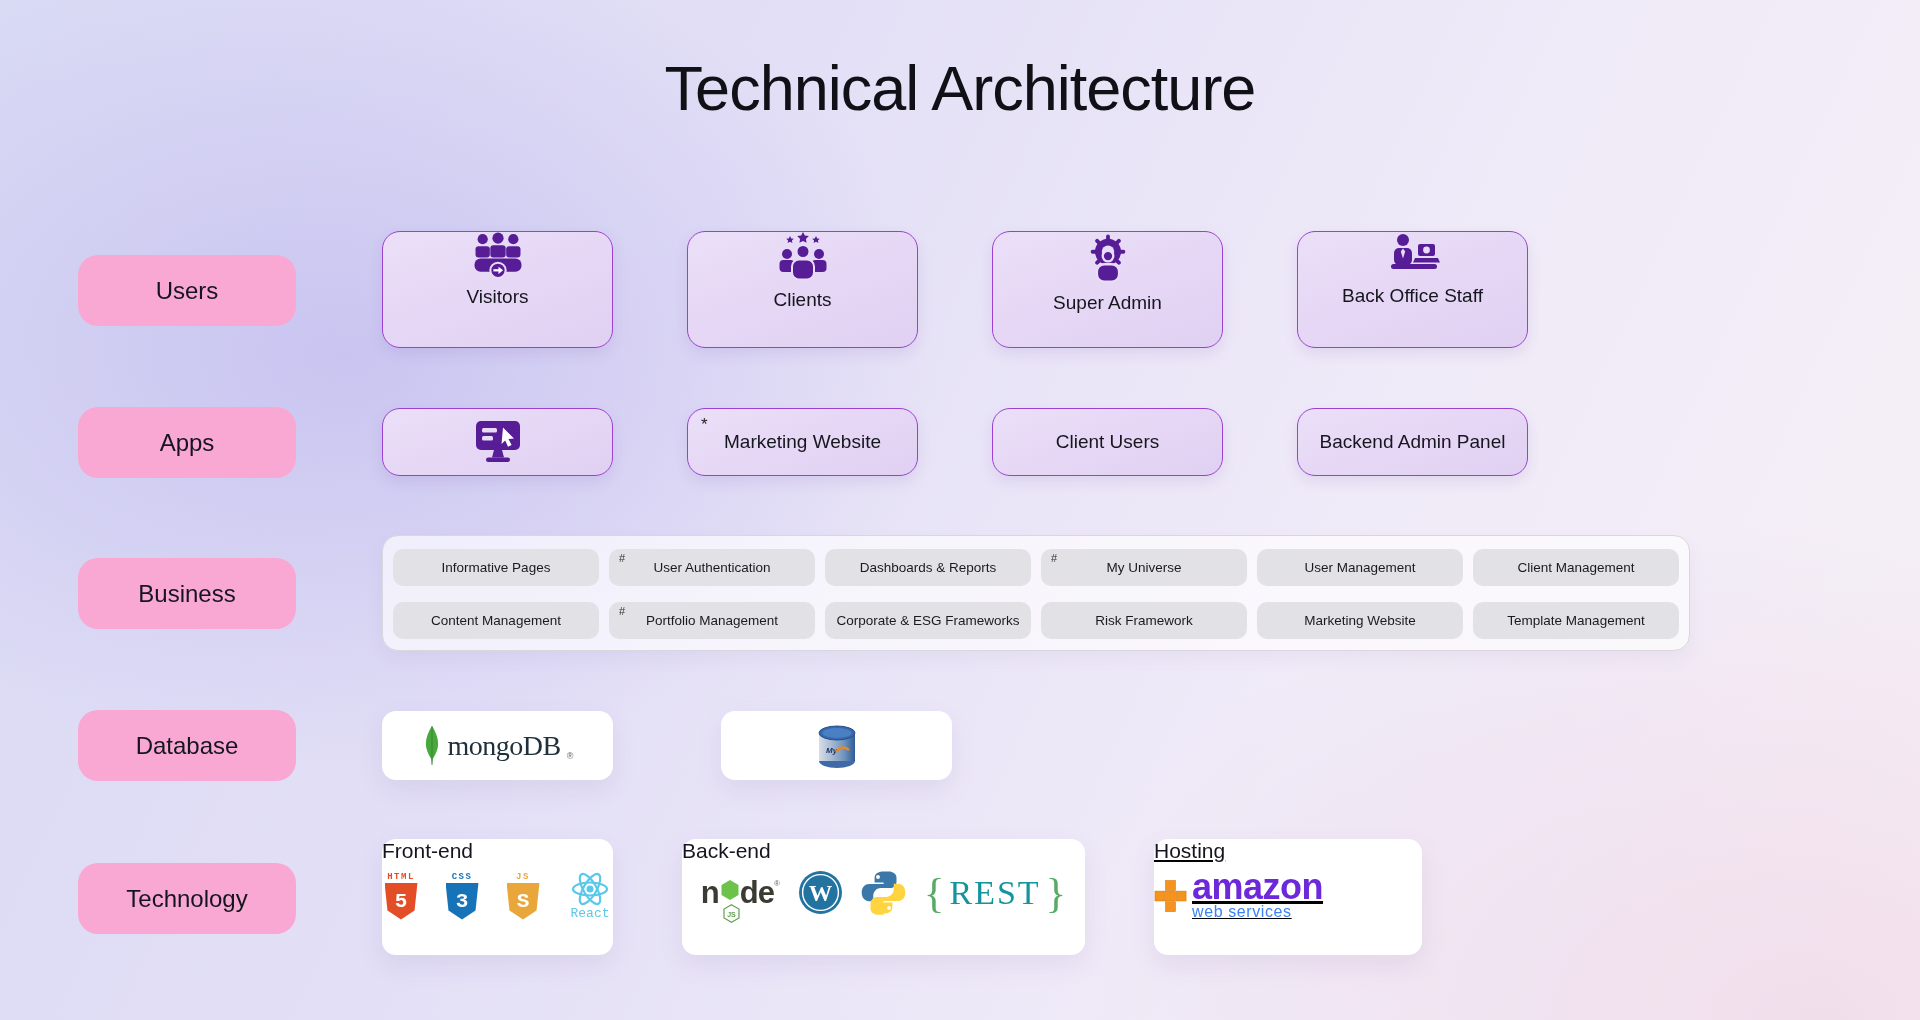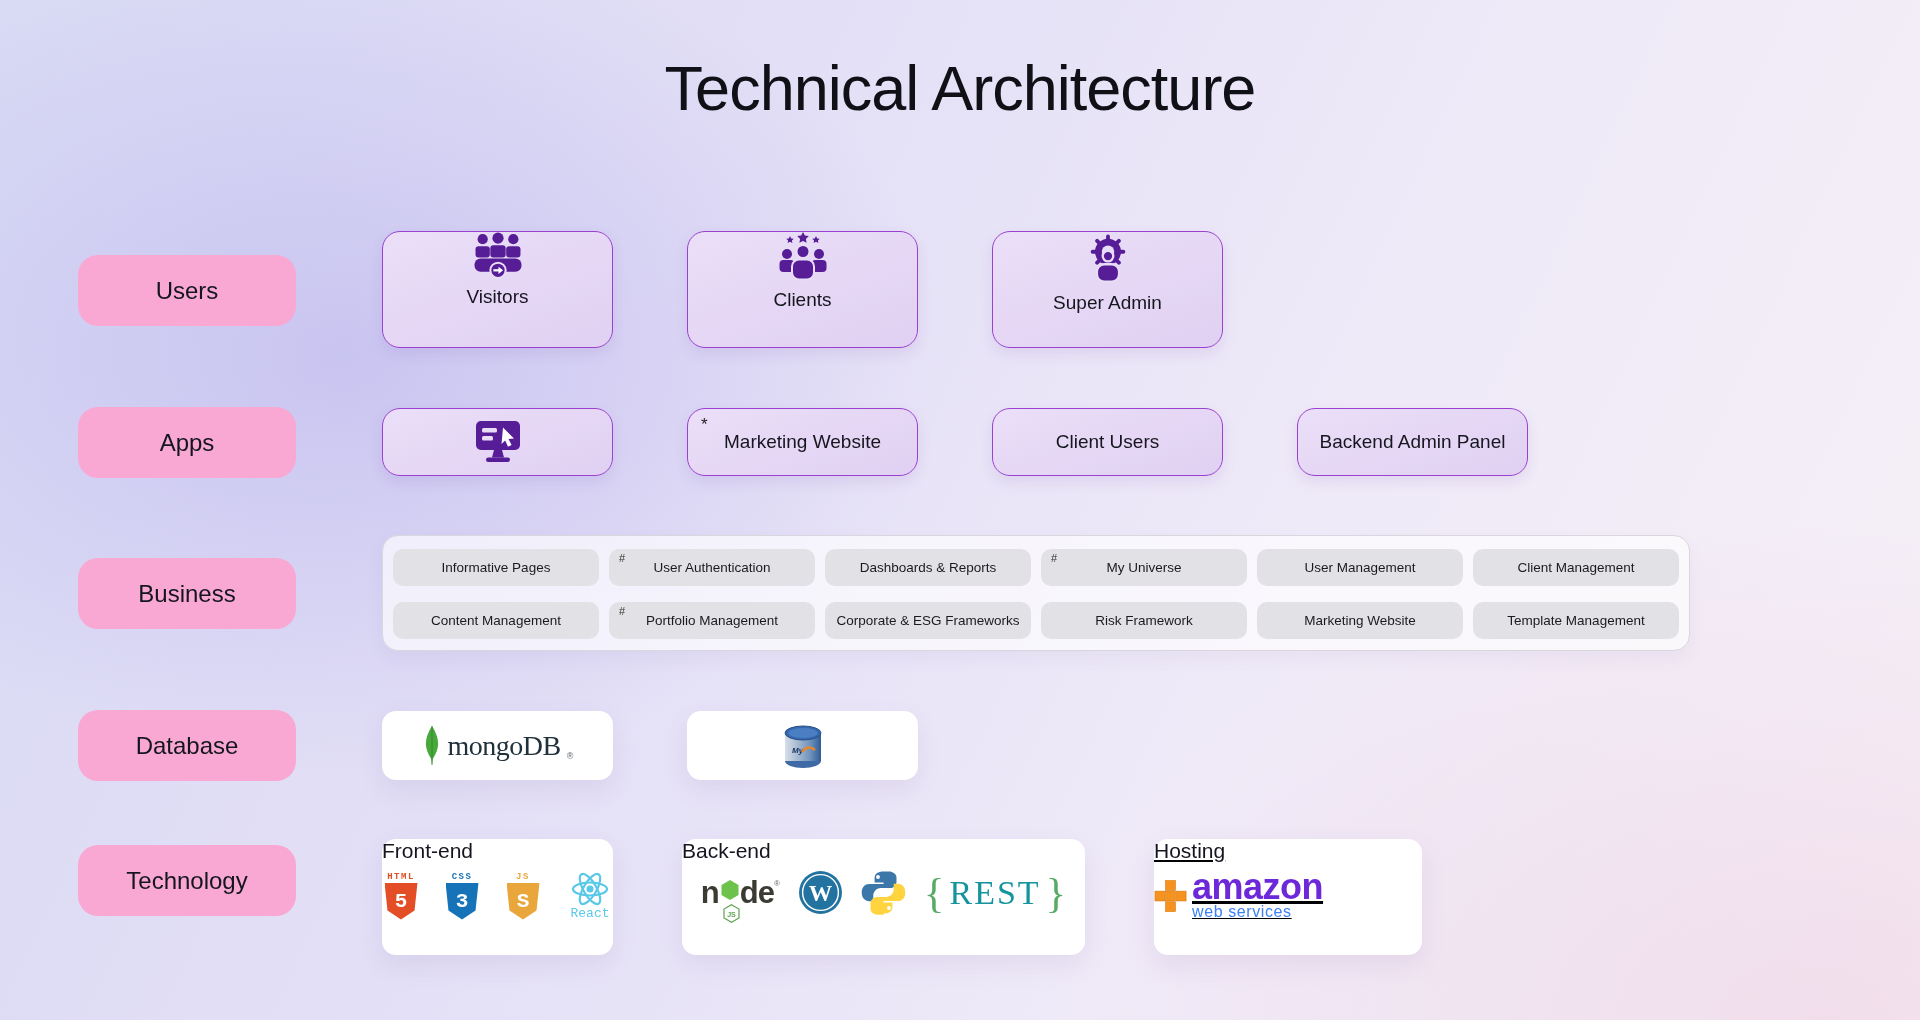--- a/index.html
+++ b/index.html
@@ -56,21 +56,21 @@
     display:grid;grid-template-columns:repeat(6,1fr);gap:16px 10px;
     box-shadow:0 8px 18px rgba(110,90,150,0.06);
   }
   .biz-pill{
     position:relative;background:#e2e1e5;border-radius:10px;height:37px;
     display:flex;align-items:center;justify-content:center;
     font-size:13.5px;color:#1b1b1d;
   }
   .marker-hash{position:absolute;top:3px;left:10px;font-size:11px;color:#333;}
 
-  .database-row{position:absolute;left:382px;top:711px;display:flex;gap:74px;}
+  .database-row{position:absolute;left:382px;top:711px;display:flex;gap:108px;}
   .white-card{
     background:#fff;border-radius:14px;
     box-shadow:0 10px 24px rgba(120,90,160,0.10);
   }
   .db-card{width:231px;height:69px;display:flex;align-items:center;justify-content:center;}
 
   .mongodb-wrap{display:flex;align-items:center;gap:6px;}
   .mongodb-word{font-family:"Liberation Serif",serif;font-size:28px;color:#21313c;font-weight:500;letter-spacing:-0.5px;}
   .mongodb-reg{font-size:9px;color:#56606a;align-self:flex-end;margin-bottom:6px;}
 
@@ -125,21 +125,21 @@
 <body>
 
 <div class="canvas">
 
   <div class="page-title">Technical Architecture</div>
 
   <div class="row-label" style="top:255px;">Users</div>
   <div class="row-label" style="top:407px;">Apps</div>
   <div class="row-label" style="top:558px;">Business</div>
   <div class="row-label" style="top:710px;">Database</div>
-  <div class="row-label" style="top:845px;">Technology</div>
+  <div class="row-label" style="top:863px;">Technology</div>
 
   <div class="users-row">
 
     <div class="purple-card user-card">
       <svg width="58" height="47" viewBox="0 0 56 46">
         <g fill="#571d96">
           <circle cx="13" cy="7" r="5"></circle>
             <circle cx="28" cy="6" r="5.5"></circle>
             <circle cx="43" cy="7" r="5"></circle>
           <rect x="6" y="14" width="14" height="11" rx="3"></rect>
@@ -182,20 +182,34 @@
           </g>
           <circle cx="26" cy="20" r="13.5"></circle>
         </g>
         <circle cx="26" cy="20" r="6.5" fill="#e8dcf6"></circle>
         <circle cx="26" cy="24.5" r="5.5" fill="#571d96" stroke="#e8dcf6" stroke-width="2.4"></circle>
         <rect x="14.5" y="33" width="23" height="18" rx="7.5" fill="#571d96" stroke="#e8dcf6" stroke-width="2.4"></rect>
       </svg>
       <div class="card-label">Super Admin</div>
     </div>
 
+    <div class="purple-card user-card">
+      <svg width="58" height="46" viewBox="0 0 58 46">
+        <g fill="#571d96">
+          <circle cx="19" cy="8" r="6"></circle>
+          <rect x="10" y="16" width="18" height="17" rx="5"></rect>
+          <rect x="34" y="12" width="17" height="12" rx="2"></rect>
+          <polygon points="31,26 54,26 56,30.5 29,30.5"></polygon>
+          <rect x="7" y="32" width="46" height="5" rx="2.5"></rect>
+        </g>
+        <polygon points="19,16.5 21.2,19.5 19,26.5 16.8,19.5" fill="#e8dcf6"></polygon>
+        <circle cx="42.5" cy="18" r="3.4" fill="#e8dcf6"></circle>
+      </svg>
+      <div class="card-label">Back Office Staff</div>
+    </div>
   </div>
 
   <div class="apps-row">
 
     <div class="purple-card app-card">
       <svg width="50" height="44" viewBox="0 0 50 44">
         <g fill="#571d96">
           <rect x="3" y="1" width="44" height="29" rx="5"></rect>
           <polygon points="21,30 29,30 31,37.5 19,37.5"></polygon>
           <rect x="13" y="37.5" width="24" height="4.5" rx="2.2"></rect>

